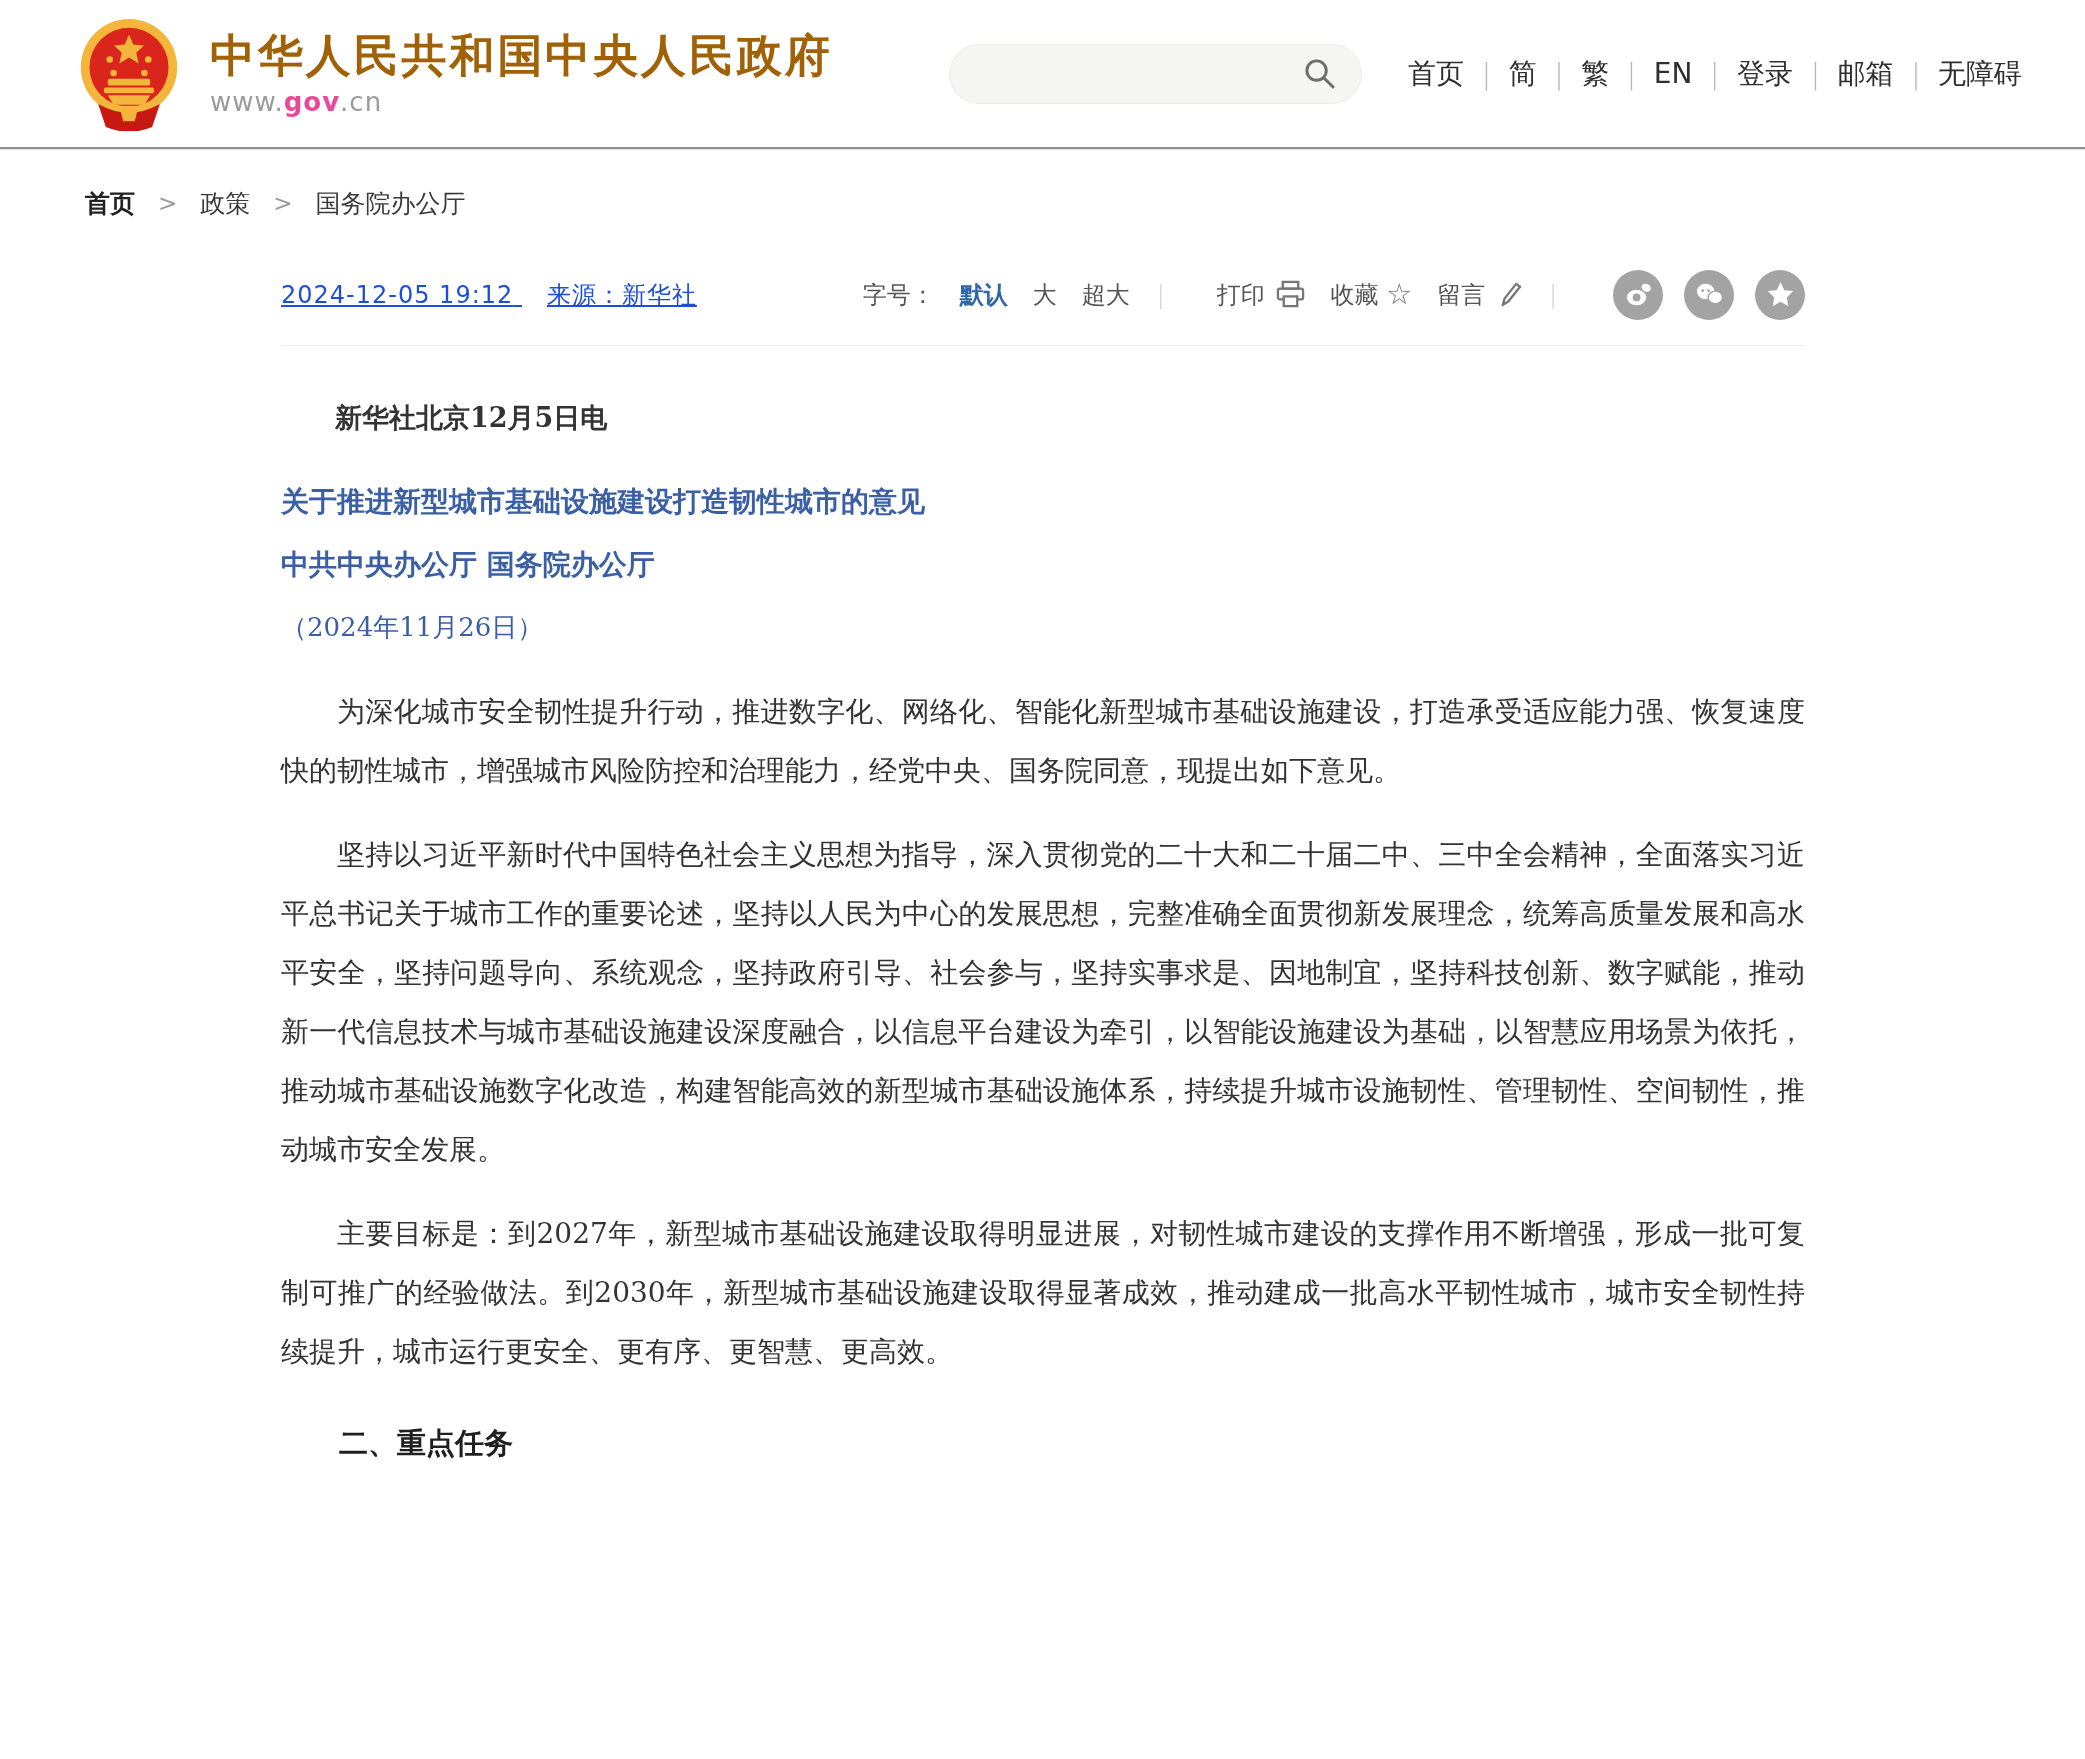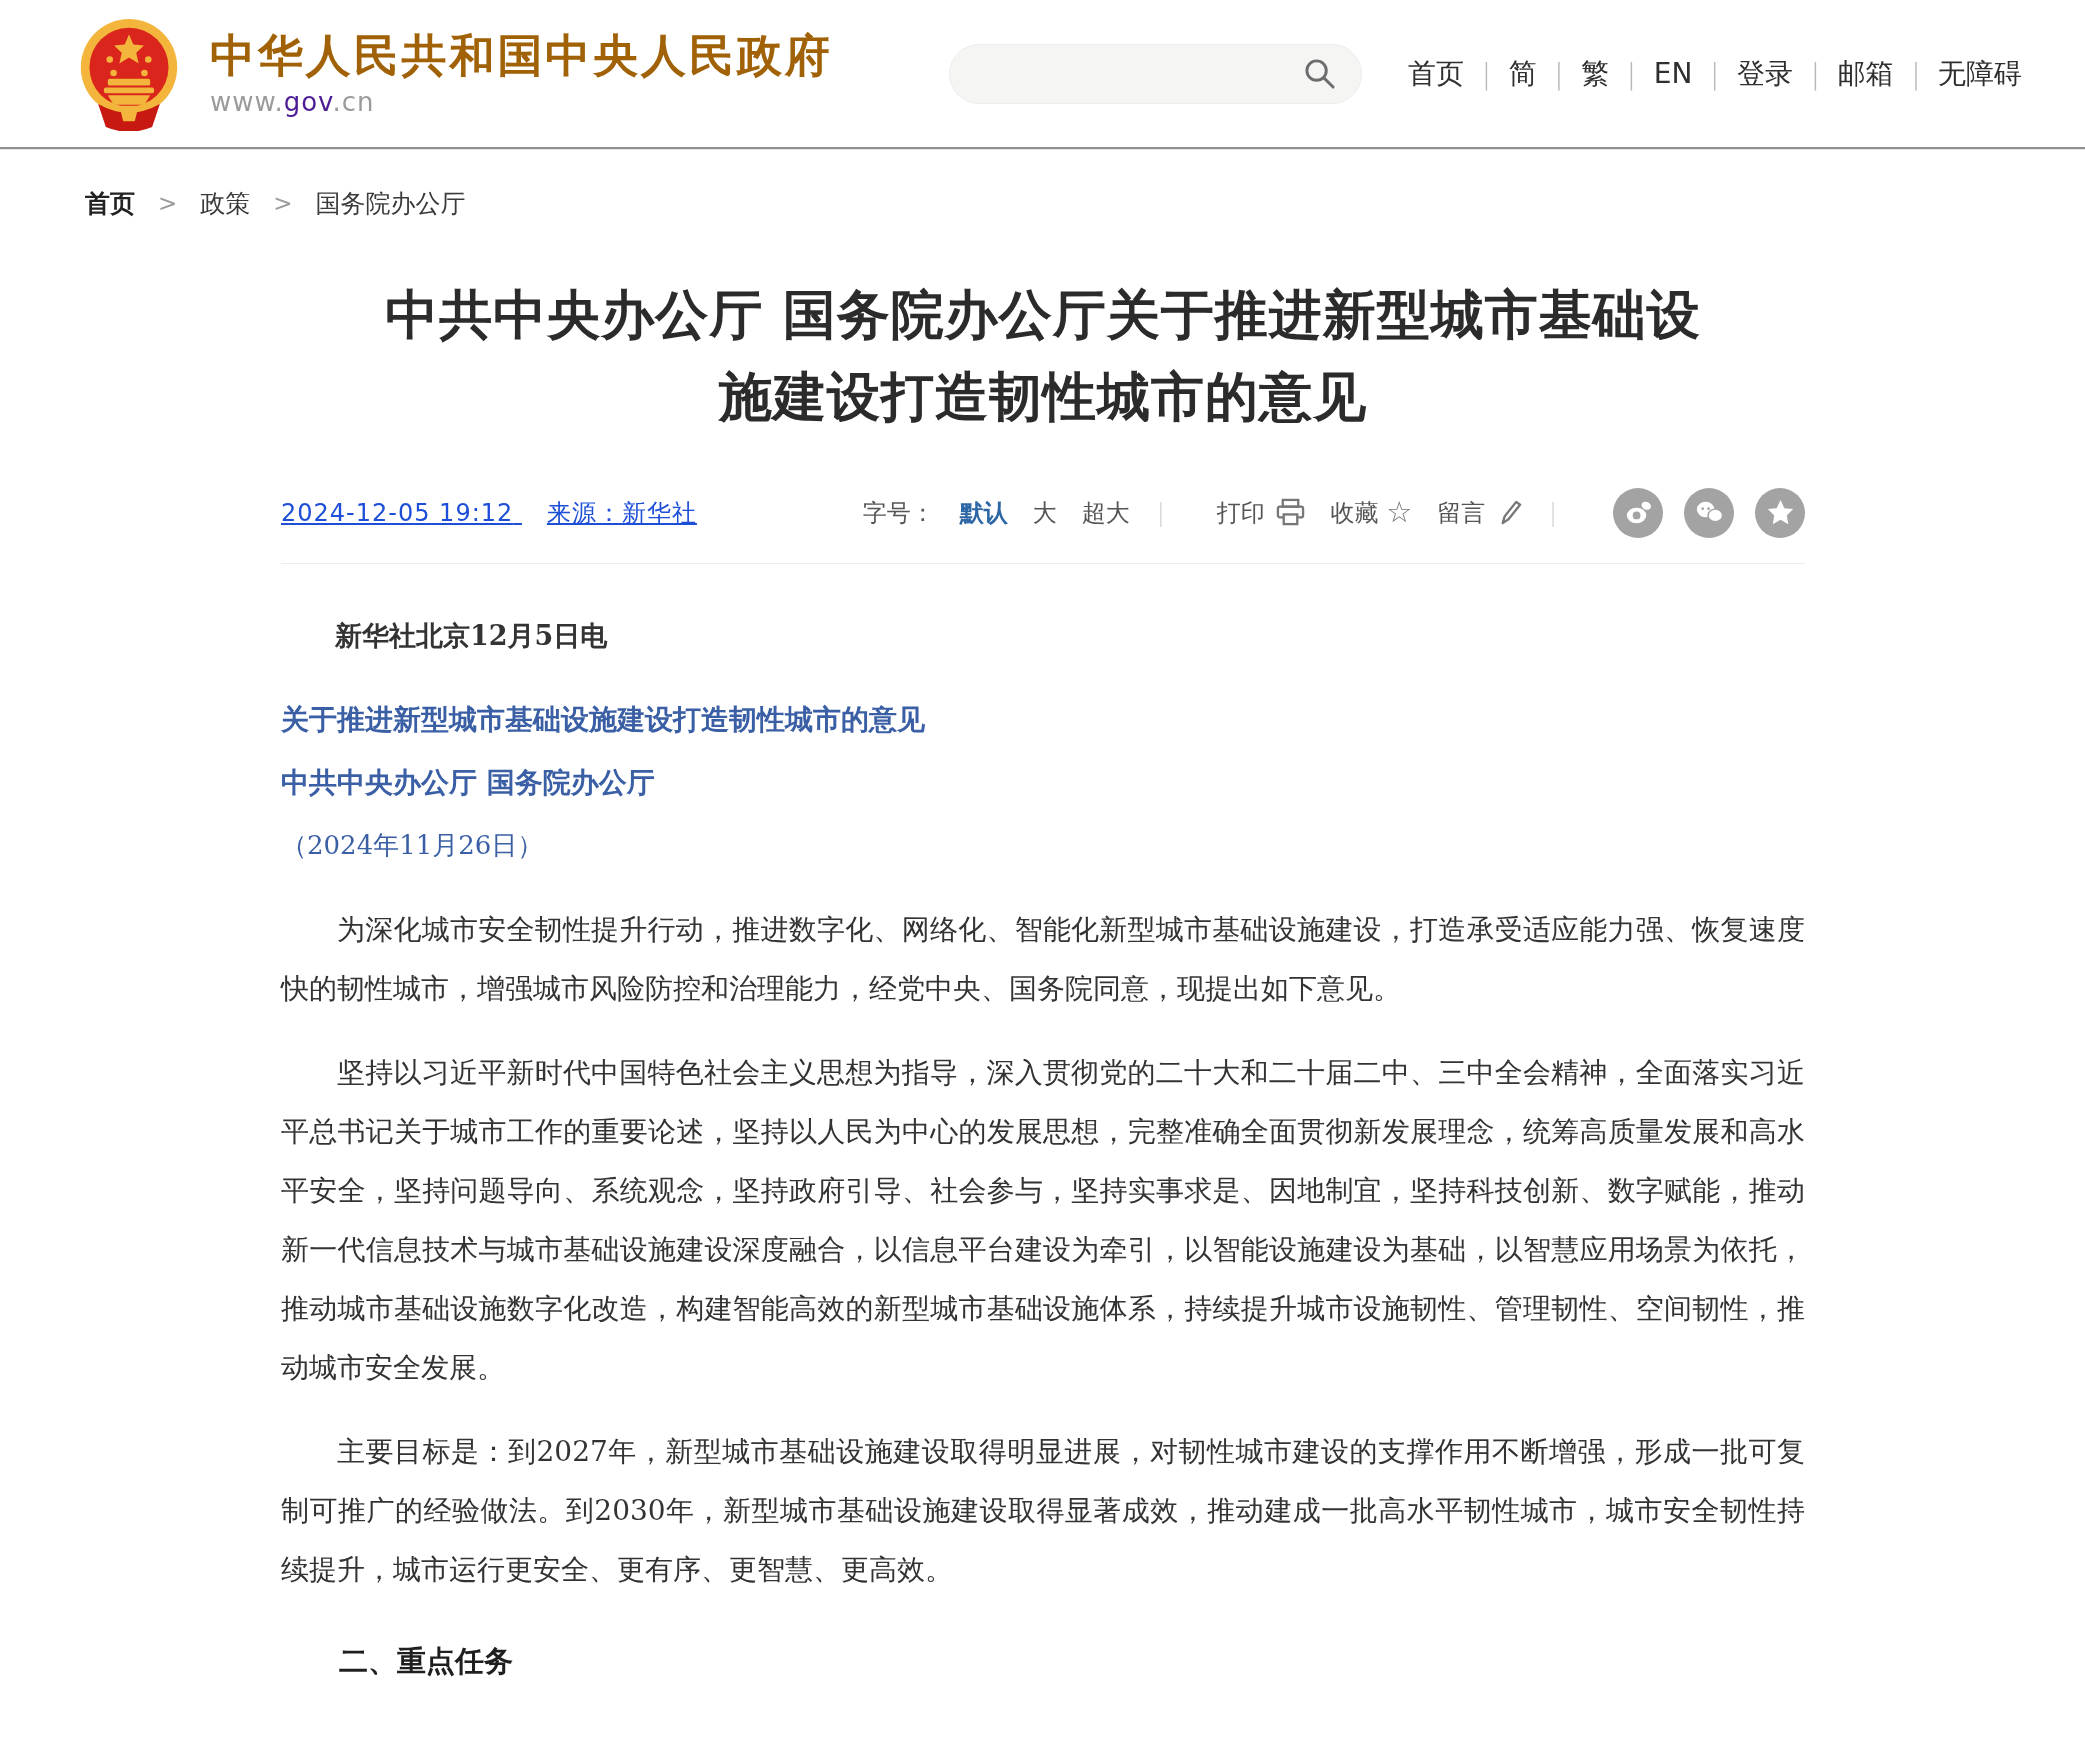--- a/index.html
+++ b/index.html
@@ -9,21 +9,21 @@
     font-family:"DejaVu Sans","Liberation Sans",sans-serif; color:#333;
   }
 
   
   .header { height:147px; display:flex; align-items:center; padding:0 60px 0 75px; background:#fff; }
   .logo-wrap { display:flex; align-items:center; cursor:pointer; }
   .emblem { width:108px; height:114px; flex:0 0 auto; }
   .brand-text { margin-left:27px; }
   .site-title { color:#a16207; font-size:45px; font-weight:bold; letter-spacing:2.9px; line-height:1.15; }
   .site-url { margin-top:5.8px; font-size:26px; color:#9b9b9b; letter-spacing:1px; }
-  .site-url .gov { color:#4c1d95; font-weight:normal; }
+  .site-url .gov { color:#ec4899; font-weight:bold; }
 
   .header-right { margin-left:auto; display:flex; align-items:center; }
   .search-pill {
     width:413px; height:60px; background:#f5f5f4; border:1px solid #ececec;
     border-radius:33px; display:flex; align-items:center; padding:0 25px 0 29px;
   }
   .search-input { flex:1; border:none; outline:none; background:transparent; font-size:25px; color:#555; }
   .search-btn { background:none; border:none; cursor:pointer; display:flex; align-items:center; }
 
   .topnav { display:flex; align-items:center; margin-left:42px; font-size:28px; color:#2f2f2f; white-space:nowrap; }
@@ -138,21 +138,20 @@
 <div class="breadcrumb">
   <span class="crumb-home">首页</span>
   <span class="bc-sep">&gt;</span>
   <span class="crumb">政策</span>
   <span class="bc-sep">&gt;</span>
   <span class="crumb-current">国务院办公厅</span>
 </div>
 
 <div class="article">
 
-  <h1 class="article-title">中共中央办公厅 国务院办公厅关于推进新型城市基础设施建设打造韧性城市的意见</h1>
 
   <div class="meta-row">
     <div class="meta-left">
       <span>2024-12-05 19:12</span>
       <span class="src-label">来源：</span><span>新华社</span>
     </div>
 
     <div class="toolbar">
       <span>字号：</span>
       <span class="tbtn fs-default">默认</span>

